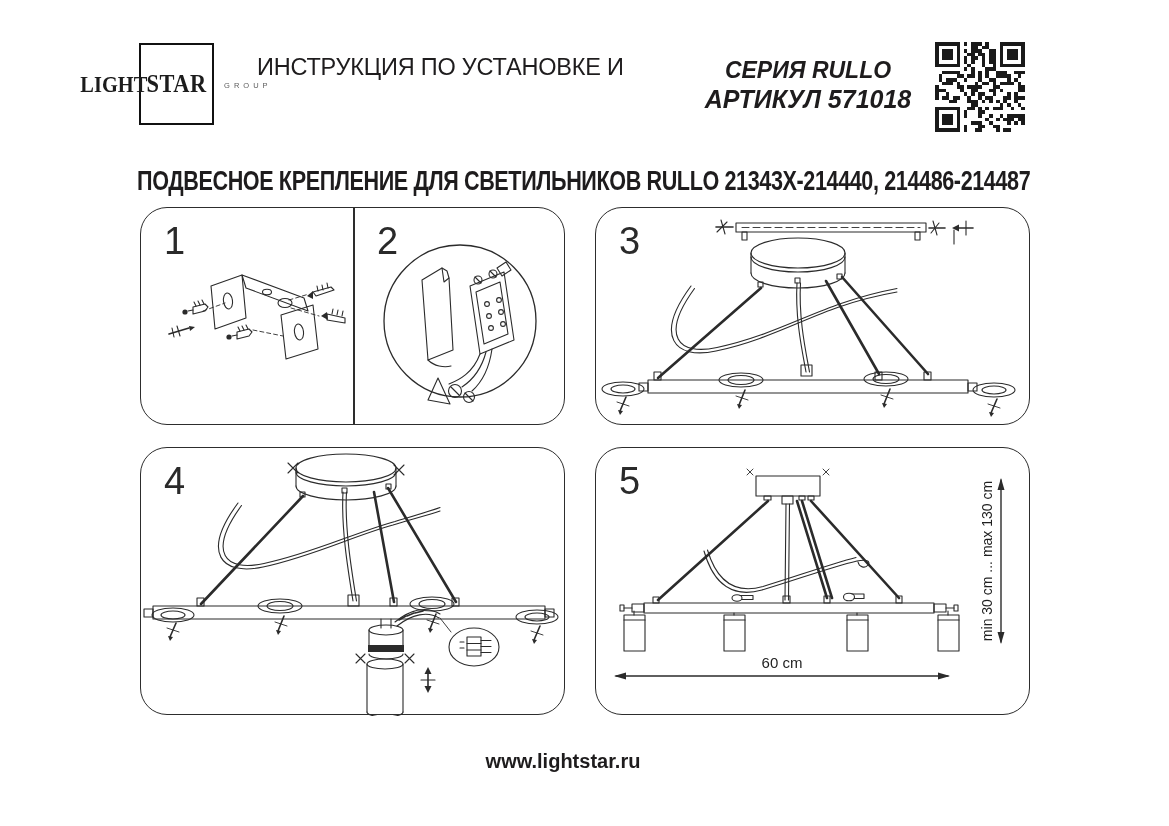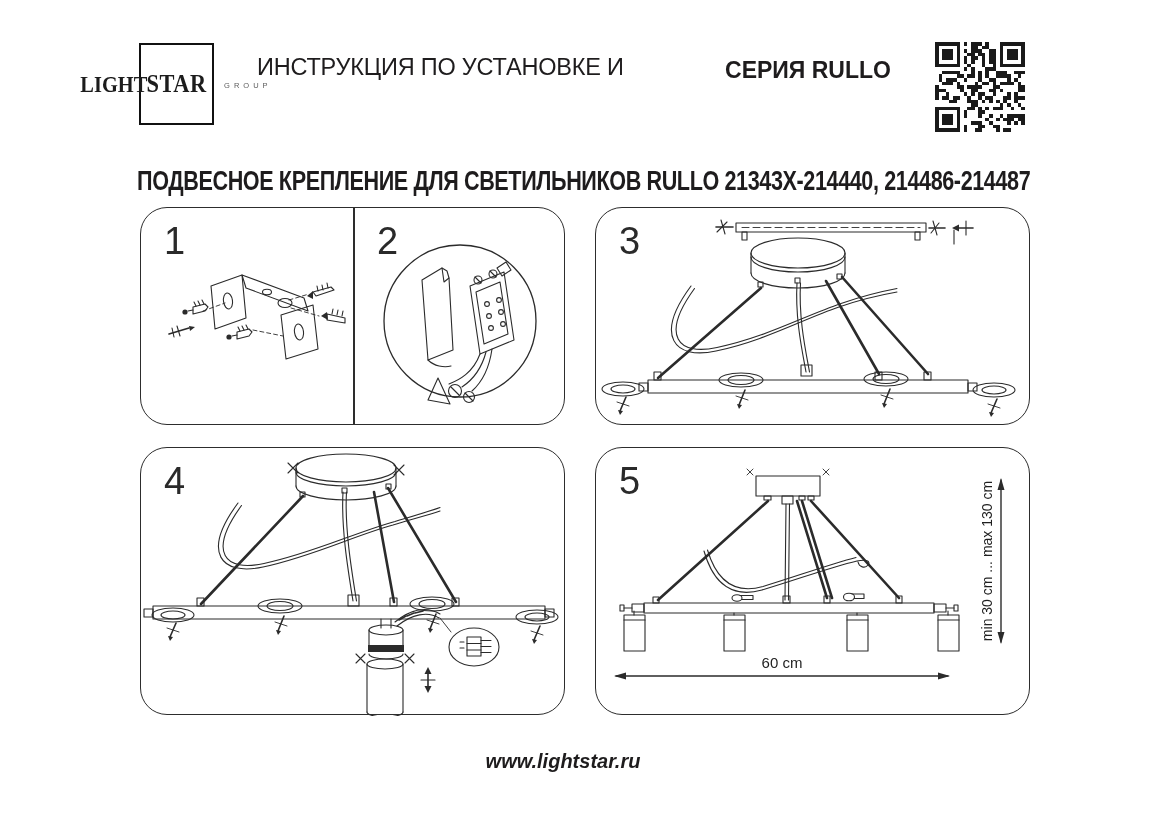--- a/index.html
+++ b/index.html
@@ -15,21 +15,21 @@
   .logo-word.l1{font-size:20px;}
   .logo-word.l2{font-size:22px;letter-spacing:0.5px;}
   .logo-group{font-size:7.5px;letter-spacing:4px;color:#5c5c5c;margin-top:3px;margin-left:18px;}
   .logo-flag{width:54px;height:5px;margin-top:3px;
              background:linear-gradient(to right,#009246 0 33%,#ffffff 33% 67%,#ce2b37 67% 100%);
              border-top:1px solid #aaa;border-bottom:1px solid #aaa;box-sizing:border-box;}
   .logo-rule{width:54px;height:2px;background:#111;margin-top:2px;}
 
   .page-title{left:257px;top:53px;font-size:23.5px;font-weight:normal;line-height:28px;
               letter-spacing:-0.2px;color:#1e1c1d;}
-  .series-blk{left:688px;top:57px;width:240px;text-align:center;color:#1e1c1d;}
+  .series-blk{left:688px;top:57px;width:240px;text-align:center;color:#1e1c1d;font-style:italic;}
   .series-line{font-size:23px;font-weight:bold;line-height:27px;}
   .article-line{font-size:25px;font-weight:bold;line-height:30px;}
   .qr{left:935px;top:42px;width:90px;height:90px;}
 
   .subtitle{left:137px;top:166px;width:1000px;font-size:27px;font-weight:bold;
             letter-spacing:-0.5px;transform:scaleX(0.8);transform-origin:left center;
             white-space:nowrap;color:#1e1c1d;}
 
   
   .panel{border:1.6px solid #2d2d2d;border-radius:27px;box-sizing:border-box;background:#fff;}
@@ -41,39 +41,40 @@
   #box3{left:595px;top:207px;width:435px;height:218px;}
   #box4{left:140px;top:447px;width:425px;height:268px;}
   #box5{left:595px;top:447px;width:435px;height:268px;}
 
   svg .ln{stroke:#2b2b2b;fill:none;stroke-width:1.1;stroke-linecap:round;stroke-linejoin:round;}
   svg .thick{stroke-width:2.6;}
   svg .med{stroke-width:1.6;}
   svg .fillink{fill:#2b2b2b;stroke:none;}
   svg text{font-family:"Liberation Sans",sans-serif;fill:#1f1f1f;}
 
-  .footer{left:0;top:750px;width:1126px;text-align:center;font-size:20px;font-weight:bold;color:#1e1c1d;font-style:italic;}
+  .footer{left:0;top:750px;width:1126px;text-align:center;font-size:20px;font-weight:bold;color:#1e1c1d;}
 </style>
 </head>
 <body>
 
 <div class="abs logo-box">
   <div class="logo-word l1">LIGHT</div>
   <div class="logo-word l2">STAR</div>
   <div class="logo-group">GROUP</div>
   <div class="logo-flag"></div>
   <div class="logo-rule"></div>
 </div>
 
 <div class="abs page-title">
   <div>ИНСТРУКЦИЯ ПО УСТАНОВКЕ И</div>
 </div>
 
 <div class="abs series-blk">
   <div class="series-line">СЕРИЯ RULLO</div>
+  <div class="article-line">АРТИКУЛ 571018</div>
 </div>
 
 <div class="abs qr"><svg width="90" height="90" viewBox="0 0 90 90" shape-rendering="crispEdges">
       <rect x="28.8" y="0" width="3.6" height="3.6" fill="#1a1a1a"></rect>
       <rect x="36" y="0" width="3.6" height="3.6" fill="#1a1a1a"></rect>
       <rect x="39.6" y="0" width="3.6" height="3.6" fill="#1a1a1a"></rect>
       <rect x="43.2" y="0" width="3.6" height="3.6" fill="#1a1a1a"></rect>
       <rect x="50.4" y="0" width="3.6" height="3.6" fill="#1a1a1a"></rect>
       <rect x="36" y="3.6" width="3.6" height="3.6" fill="#1a1a1a"></rect>
       <rect x="39.6" y="3.6" width="3.6" height="3.6" fill="#1a1a1a"></rect>

